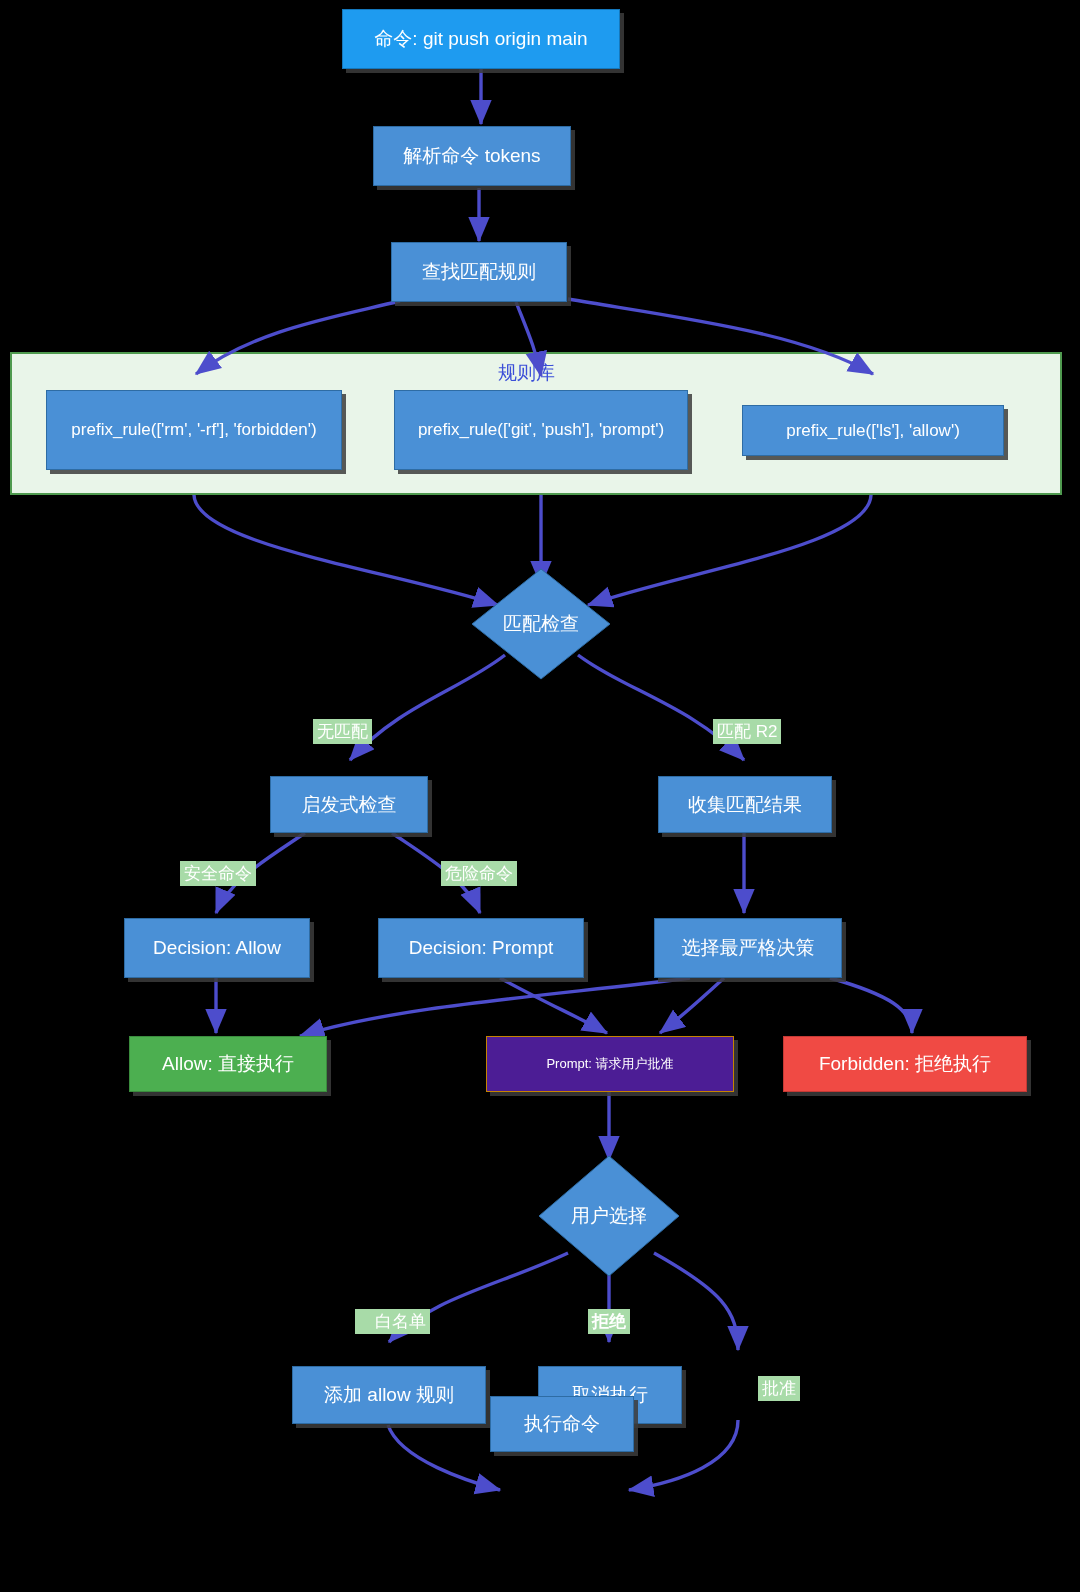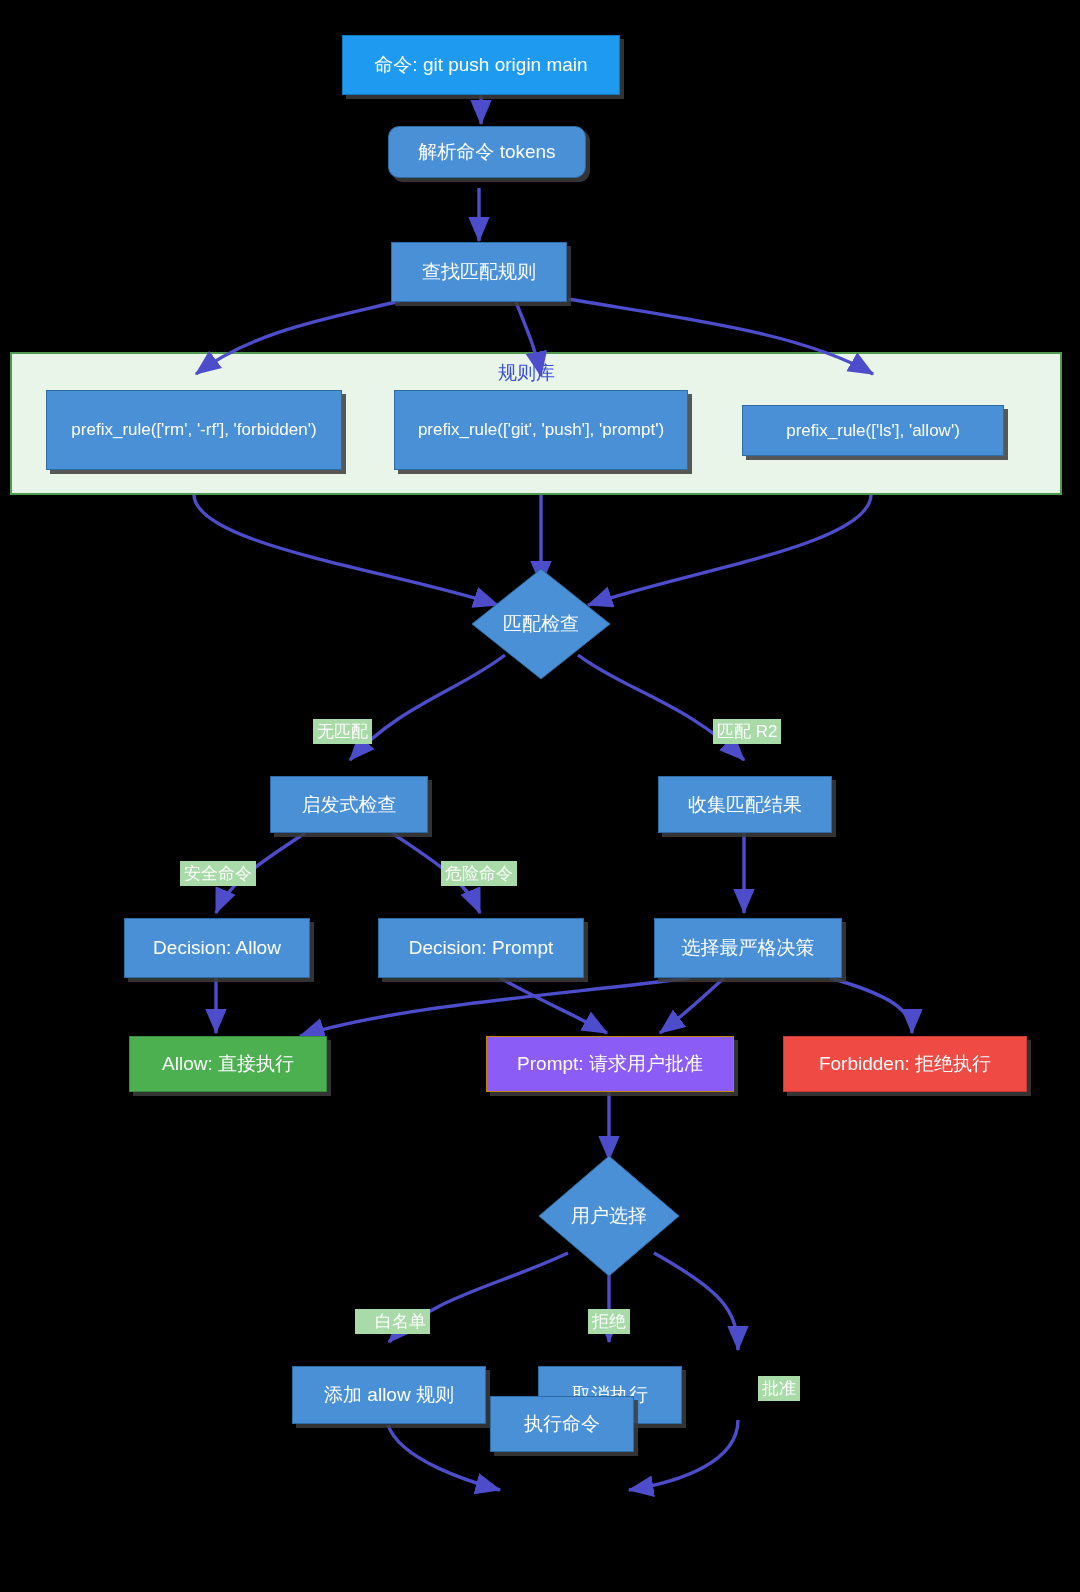--- a/index.html
+++ b/index.html
@@ -3,24 +3,24 @@
 <meta charset="utf-8">
 <style>
   html,body{margin:0;padding:0;background:#000;}
   #stage{position:relative;width:1080px;height:1592px;background:#000;overflow:hidden;
          font-family:"Liberation Sans","DejaVu Sans",sans-serif;}
   svg.layer{position:absolute;left:0;top:0;width:1080px;height:1592px;}
   .node{position:absolute;box-sizing:border-box;display:flex;align-items:center;
         justify-content:center;text-align:center;color:#fff;line-height:1.25;
         border:1px solid #2e6ca4;box-shadow:4px 4px 0 rgba(60,60,60,.85);}
   .node.proc{background:#4a90d6;font-size:19px;}
-  .node.start{background:#1e9bf0;border-color:#1478bd;font-size:19px;margin-top:26px;}
+  .node.start{background:#1e9bf0;border-color:#1478bd;font-size:19px;}
   .node.rule{background:#4a90d6;font-size:17px;}
   .node.allow{background:#4caf50;border-color:#3b8c3e;font-size:19px;}
-  .node.prompt{background:#8b5cf6;border-color:#c68400;font-size:19px;}
+  .node.prompt{background:#4c1d95;border-color:#c68400;font-size:13px;}
   .node.forbid{background:#f04a44;border-color:#c43a35;font-size:19px;}
   .diamond{position:absolute;}
   .diamond .dlabel{position:absolute;left:0;top:0;width:100%;height:100%;
         display:flex;align-items:center;justify-content:center;color:#fff;font-size:19px;}
   .subgraph{position:absolute;box-sizing:border-box;background:#e9f5e9;
         border:2px solid #4f9a4f;}
   .sublabel{position:absolute;color:#3b4fd8;font-size:19px;white-space:nowrap;}
   .elabel{position:absolute;background:#a8dba8;color:#fff;font-size:17px;
         padding:1px 4px;white-space:nowrap;box-sizing:border-box;}
 </style>
@@ -83,21 +83,21 @@
 
   <svg class="layer">
     <polygon points="541,569 610,624 541,679 472,624" fill="#4a90d6" stroke="#2e6ca4" stroke-width="1"></polygon>
     <polygon points="609,1156 679,1216 609,1276 539,1216" fill="#4a90d6" stroke="#2e6ca4" stroke-width="1"></polygon>
   </svg>
 
   <div class="node start" style="left:342px;top:9px;width:278px;height:60px;">
     <span>命令: git push origin main</span>
   </div>
 
-  <div class="node proc" style="left:388px;top:126px;width:198px;height:52px;border-radius:11px;">
+  <div class="node proc" style="left:373px;top:126px;width:198px;height:60px;">
     <span>解析命令 tokens</span>
   </div>
 
   <div class="node proc" style="left:391px;top:242px;width:176px;height:60px;">
     <span>查找匹配规则</span>
   </div>
 
   <div class="node rule" style="left:46px;top:390px;width:296px;height:80px;">
     <span>prefix_rule(['rm', '-rf'], 'forbidden')</span>
   </div>
@@ -160,16 +160,16 @@
 
   <div class="node proc" style="left:490px;top:1396px;width:144px;height:56px;">
     <span>执行命令</span>
   </div>
 
   <div class="elabel" style="left:313px;top:719px;">无匹配</div>
   <div class="elabel" style="left:713px;top:719px;">匹配 R2</div>
   <div class="elabel" style="left:180px;top:861px;">安全命令</div>
   <div class="elabel" style="left:441px;top:861px;">危险命令</div>
   <div class="elabel" style="left:355px;top:1309px;padding-left:20px;">白名单</div>
-  <div class="elabel" style="left:588px;top:1309px;">拒绝</div>
+  <div class="elabel" style="left:588px;top:1309px;font-weight:bold;">拒绝</div>
   <div class="elabel" style="left:758px;top:1376px;">批准</div>
 
 </div>
 
 </body></html>

